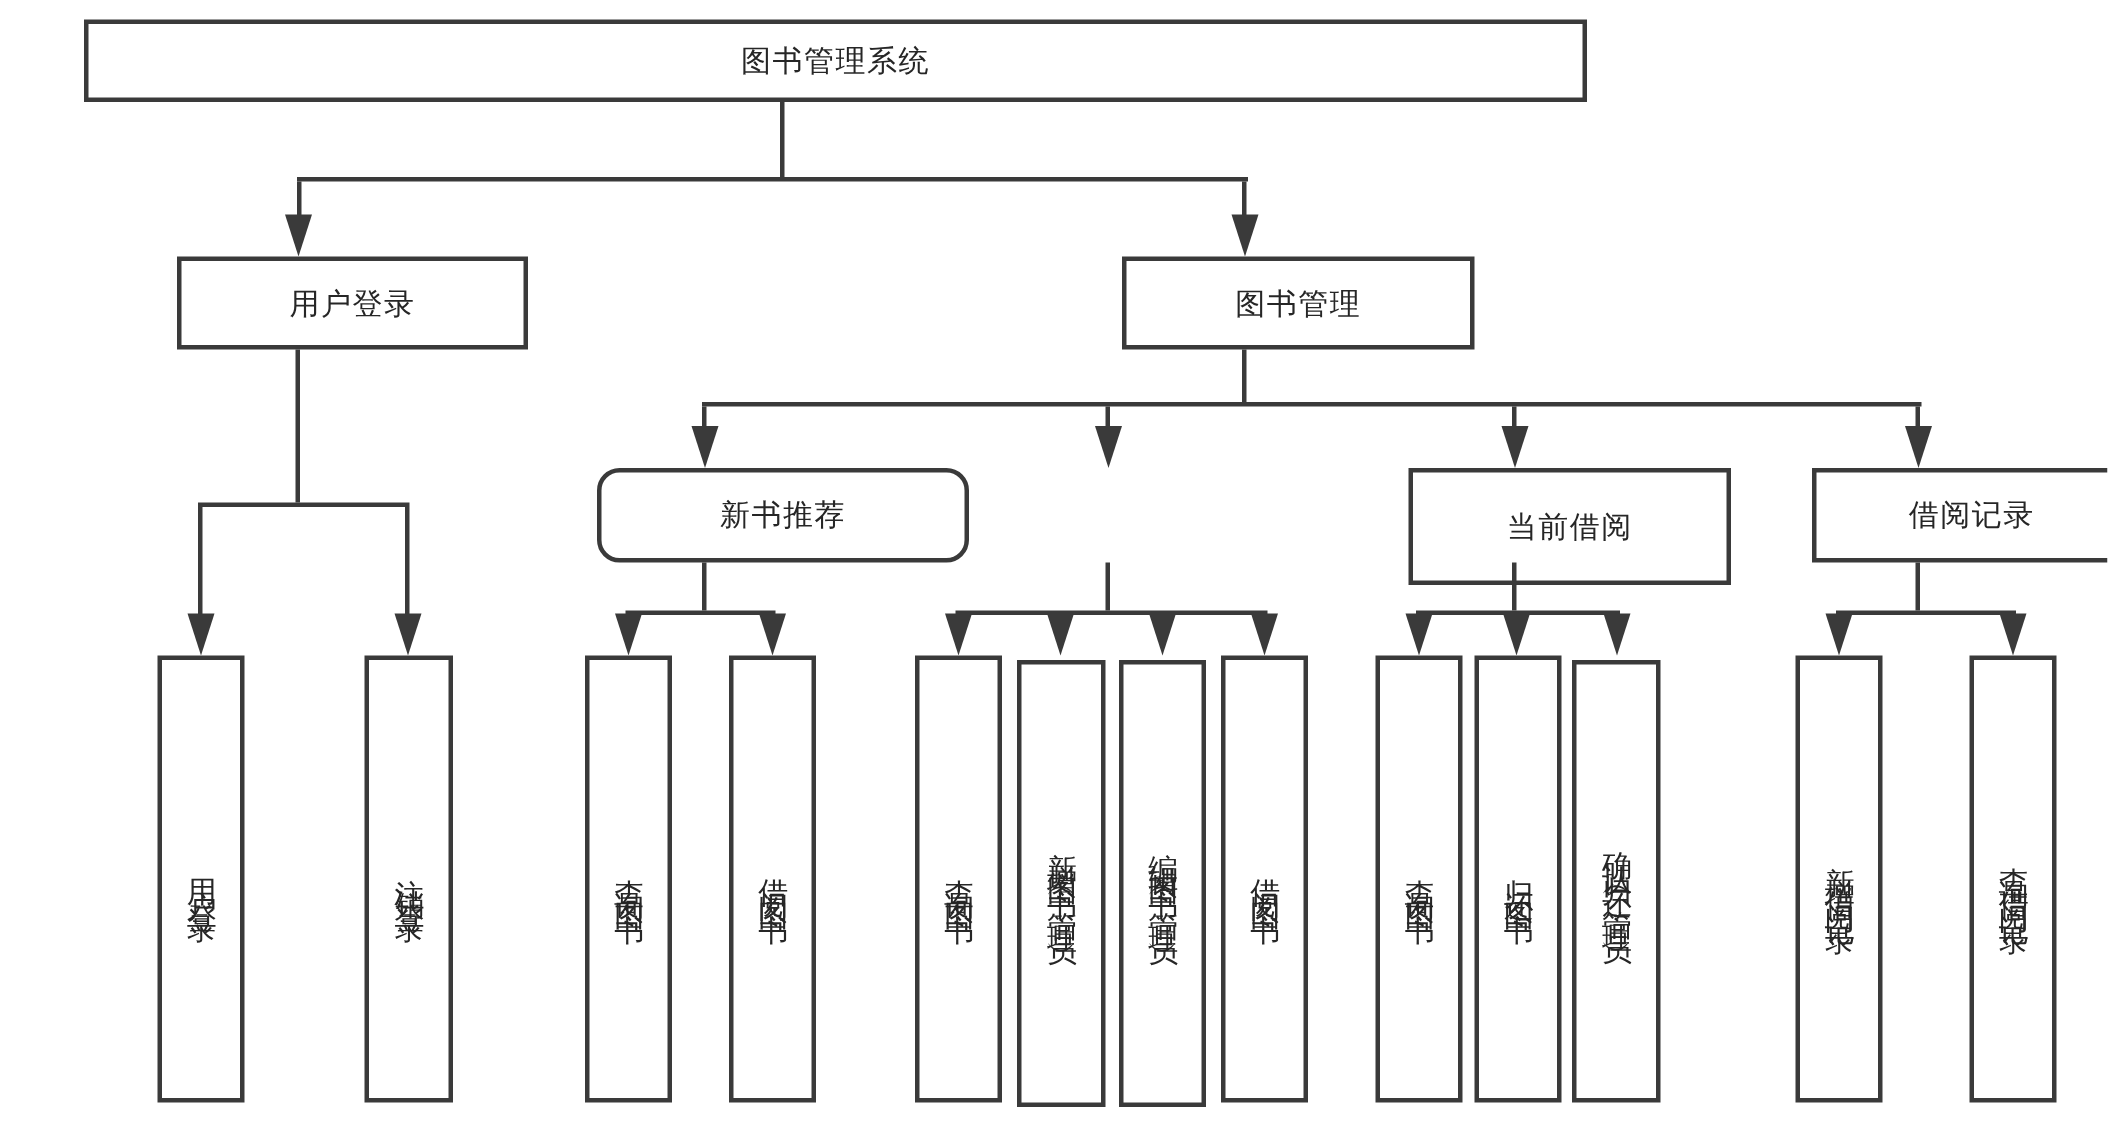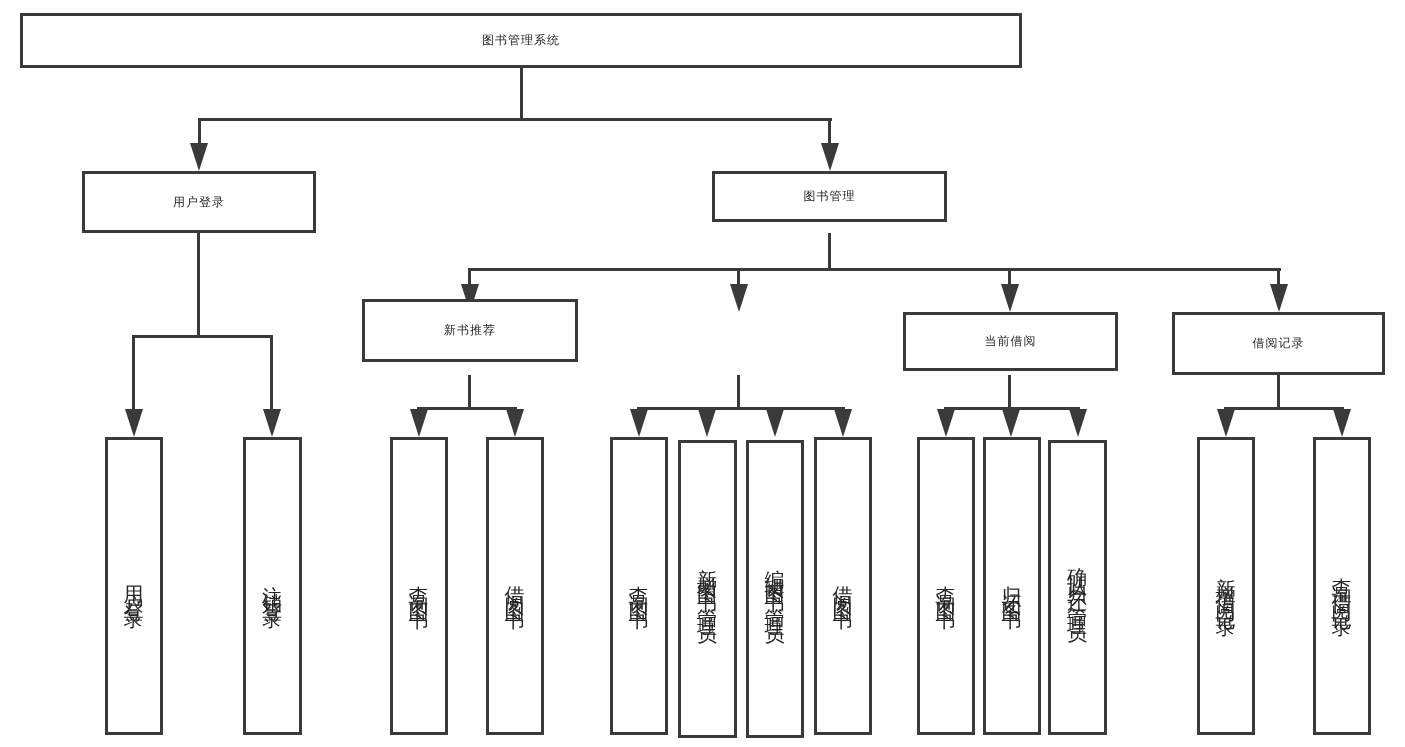--- a/index.html
+++ b/index.html
@@ -14,21 +14,21 @@
   .box {
     position: absolute;
     box-sizing: border-box;
     border: 3px solid #3a3a3a;
     background: #ffffff;
     display: flex;
     align-items: center;
     justify-content: center;
     color: #262626;
   }
-  .hbox { font-size: 12px; letter-spacing: 1px; }
+  .hbox { font-size: 20px; letter-spacing: 1px; margin-left: 36px; }
   .vbox span {
     writing-mode: vertical-rl;
     text-orientation: mixed;
     font-size: 20px;
     letter-spacing: 8px;
     line-height: 1;
     color: #262626;
   }
   .vline { position: absolute; width: 3px; background: #3a3a3a; }
   .hline { position: absolute; height: 3px; background: #3a3a3a; }
@@ -63,21 +63,21 @@
   <div class="vline" style="left:520px; top:68px; height:50px;"></div>
   <div class="hline" style="left:198px; top:118px; width:634px;"></div>
   <div class="vline" style="left:198px; top:121px; height:28px;"></div>
   <div class="arrow" style="left:190px; top:143px;"></div>
   <div class="vline" style="left:828px; top:121px; height:28px;"></div>
   <div class="arrow" style="left:821px; top:143px;"></div>
 
   <div class="box hbox" style="left:82px; top:171px; width:234px; height:62px;">
     <span>用户登录</span>
   </div>
-  <div class="box hbox" style="left:712px; top:171px; width:235px; height:51px;align-items:center;">
+  <div class="box hbox" style="left:712px; top:171px; width:235px; height:62px;align-items:center;">
     <span>图书管理</span>
   </div>
 
   <div class="vline" style="left:197px; top:233px; height:102px;"></div>
   <div class="hline" style="left:132px; top:335px; width:141px;"></div>
   <div class="vline" style="left:132px; top:338px; height:76px;"></div>
   <div class="arrow" style="left:125px; top:409px;"></div>
   <div class="vline" style="left:270px; top:338px; height:76px;"></div>
   <div class="arrow" style="left:263px; top:409px;"></div>
 
@@ -85,24 +85,24 @@
   <div class="hline" style="left:468px; top:268px; width:813px;"></div>
   <div class="vline" style="left:468px; top:271px; height:18px;"></div>
   <div class="arrow" style="left:461px; top:284px;"></div>
   <div class="vline" style="left:737px; top:271px; height:18px;"></div>
   <div class="arrow" style="left:730px; top:284px;"></div>
   <div class="vline" style="left:1008px; top:271px; height:18px;"></div>
   <div class="arrow" style="left:1001px; top:284px;"></div>
   <div class="vline" style="left:1277px; top:271px; height:18px;"></div>
   <div class="arrow" style="left:1270px; top:284px;"></div>
 
-  <div class="box hbox" style="left:362px; top:299px; width:216px; height:63px;">
+  <div class="box hbox" style="left:362px; top:312px; width:248px; height:63px;border-radius:15px;">
     <span>新书推荐</span>
   </div>
-  <div class="box hbox" style="left:903px; top:312px; width:215px; height:59px;">
+  <div class="box hbox" style="left:903px; top:312px; width:215px; height:78px;">
     <span>当前借阅</span>
   </div>
   <div class="box hbox" style="left:1172px; top:312px; width:213px; height:63px;">
     <span>借阅记录</span>
   </div>
 
   <div class="vline" style="left:468px; top:375px; height:32px;"></div>
   <div class="hline" style="left:417px; top:407px; width:100px;"></div>
   <div class="vline" style="left:417px; top:410px; height:8px;"></div>
   <div class="arrow" style="left:410px; top:409px;"></div>

